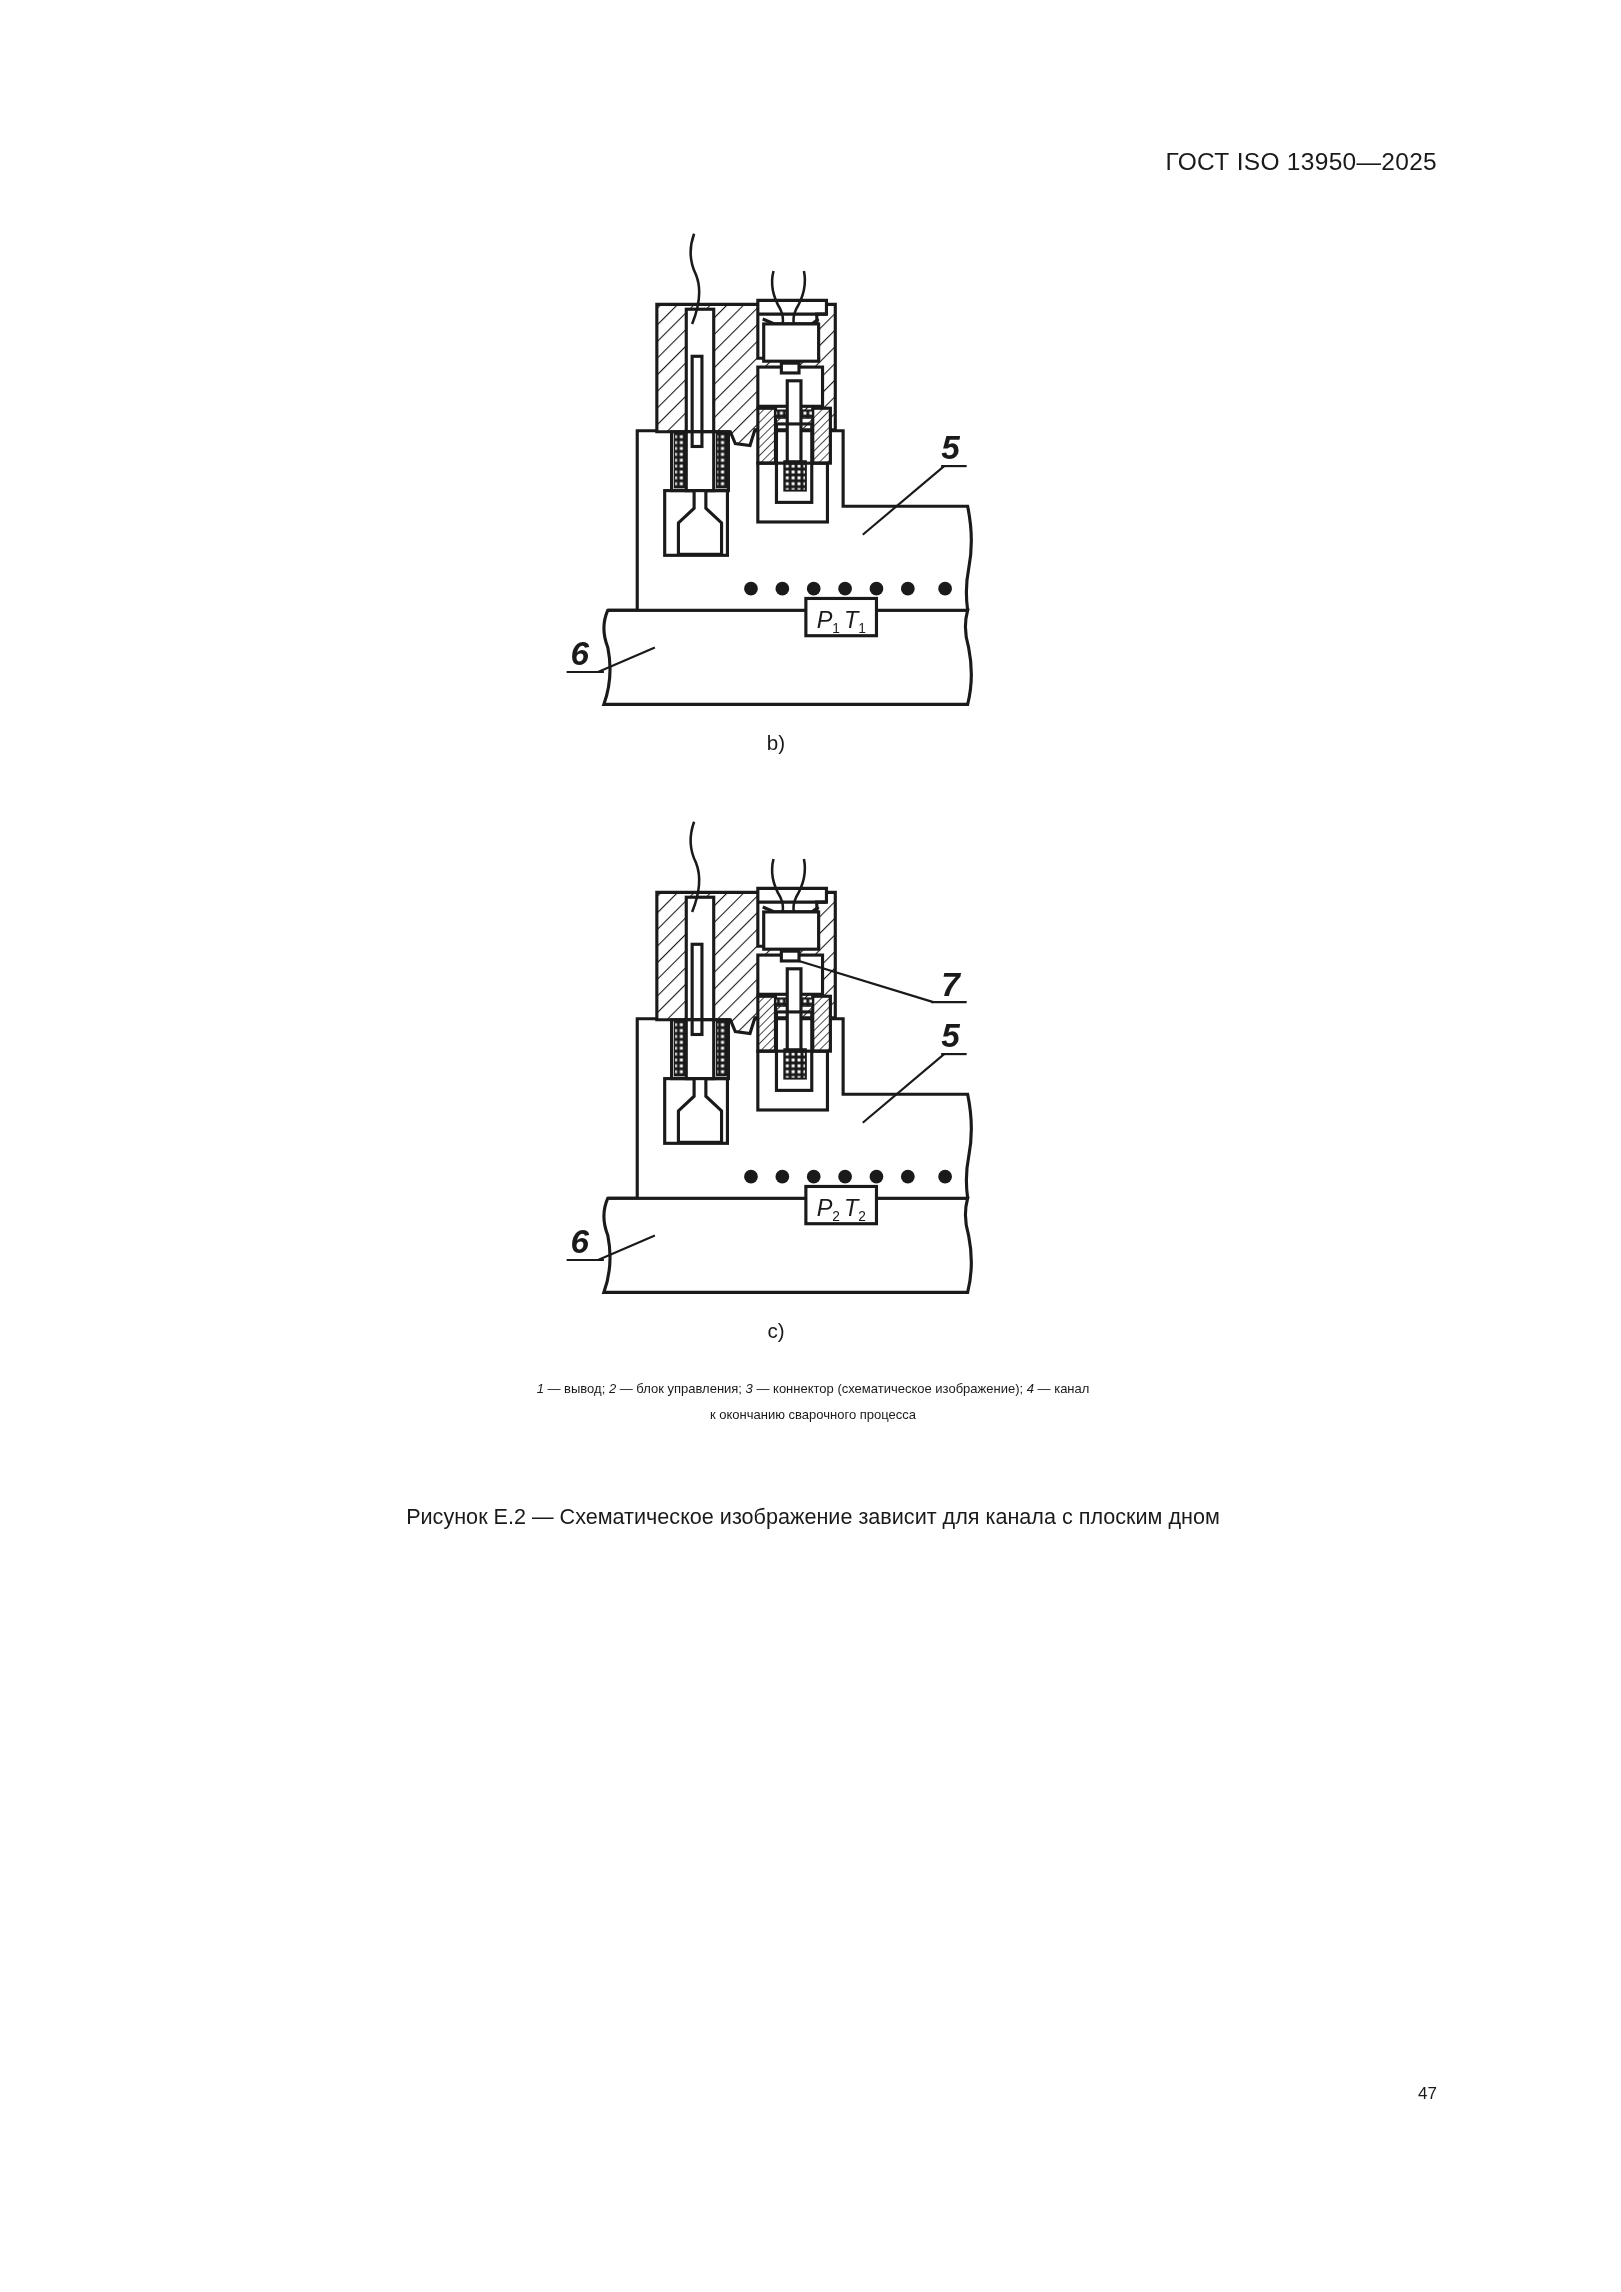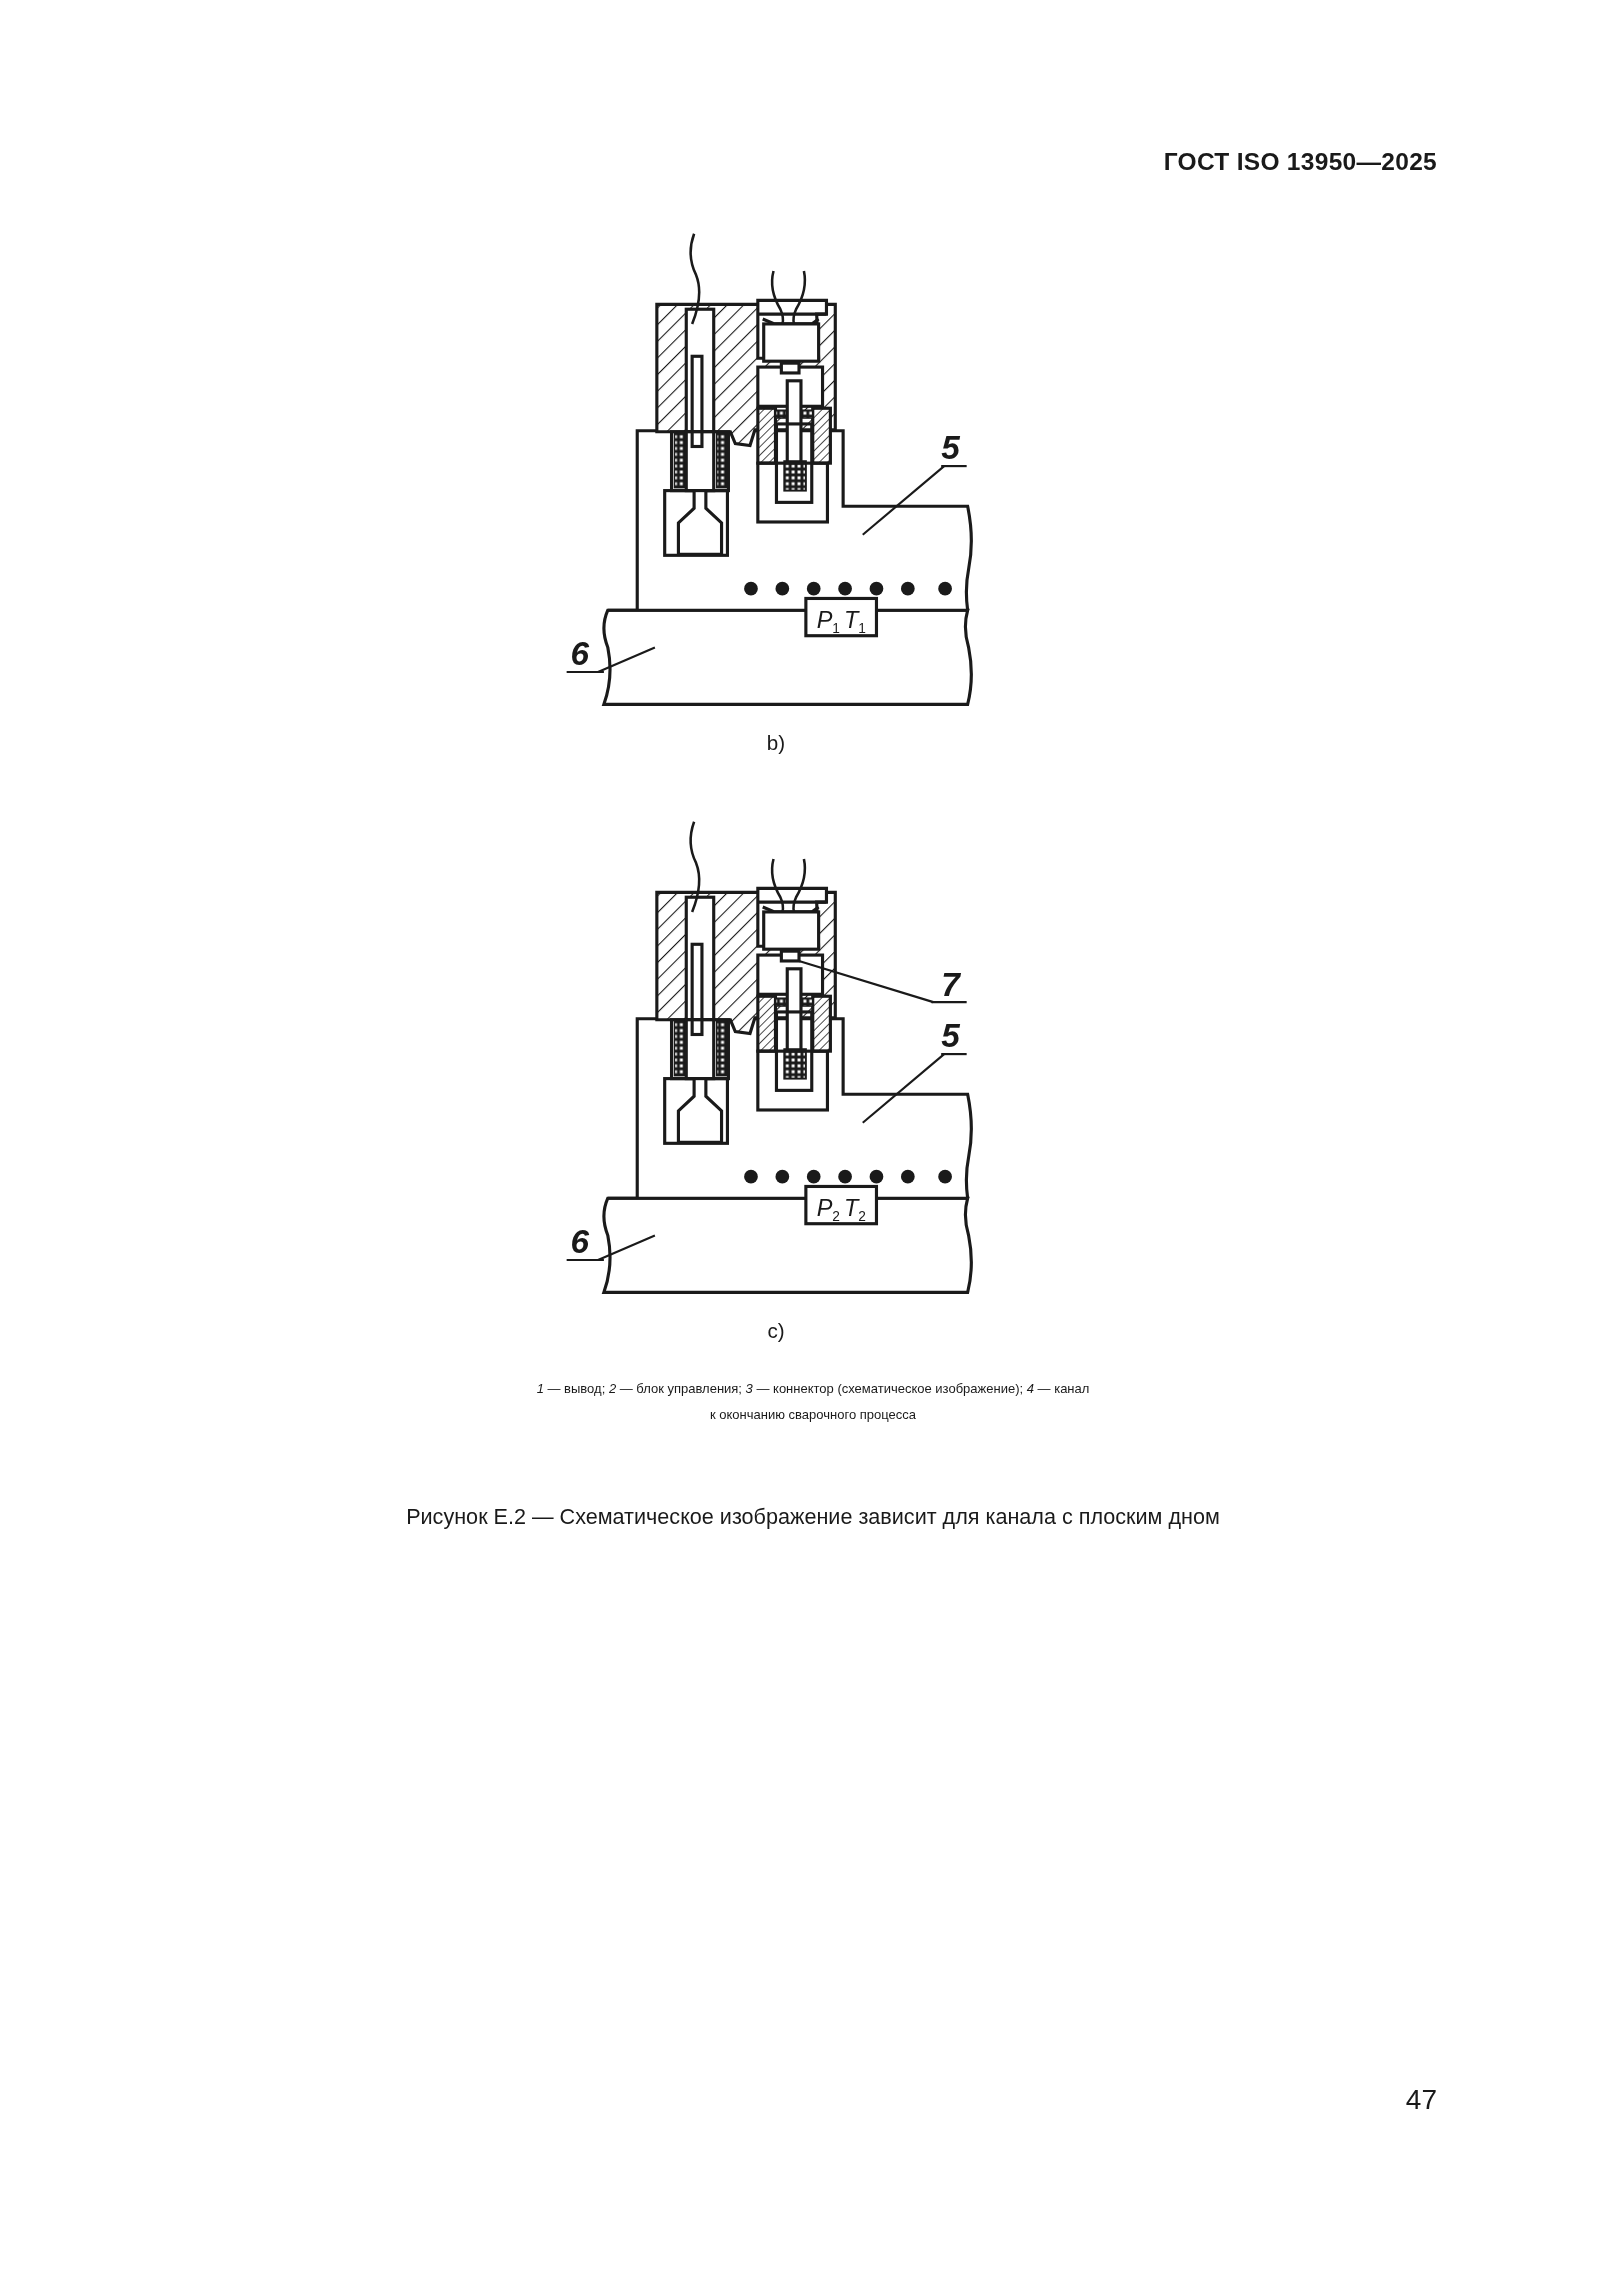--- a/index.html
+++ b/index.html
@@ -1,28 +1,28 @@
 <!DOCTYPE html>
 <html><head>
 <meta charset="utf-8">
 <style>
   html, body { margin: 0; padding: 0; background: #ffffff; }
   body { width: 1621px; height: 2293px; position: relative; overflow: hidden;
          font-family: "Liberation Sans", "DejaVu Sans", sans-serif; color: #1a1a1a; }
-  .header-code { position: absolute; top: 148px; right: 184px; font-size: 24.5px; font-weight: bold;
+  .header-code { position: absolute; top: 148px; right: 184px; font-size: 24.5px; font-weight: normal;
                  letter-spacing: 0.3px; }
   .figure { position: absolute; left: 549px; width: 451px; height: 510px; }
   .figure svg { width: 451px; height: 510px; display: block; }
   .sub-label { position: absolute; width: 98px; text-align: center; font-size: 20.6px; left: 727px; }
   .legend { position: absolute; top: 1376px; left: 176px; width: 1274px; text-align: center;
             font-size: 13px; line-height: 25.5px; }
   .legend i { font-style: italic; }
   .caption { position: absolute; top: 1504px; left: 176px; width: 1274px; text-align: center;
              font-size: 21.6px; }
-  .page-number { position: absolute; top: 2084px; right: 184px; font-size: 28px; }
+  .page-number { position: absolute; top: 2084px; right: 184px; font-size: 17px; }
   .lbl { font-family: "Liberation Sans", sans-serif; font-weight: bold; font-style: italic; font-size: 34px; fill: #1a1a1a; }
   .pt { font-family: "Liberation Sans", sans-serif; font-style: italic; font-size: 24px; fill: #1a1a1a; }
   .pts { font-family: "Liberation Sans", sans-serif; font-size: 14px; fill: #1a1a1a; }
 </style>
 </head>
 <body>
 
 <div class="header-code">ГОСТ ISO  13950—2025</div>
 
 <svg width="0" height="0" style="position:absolute">

